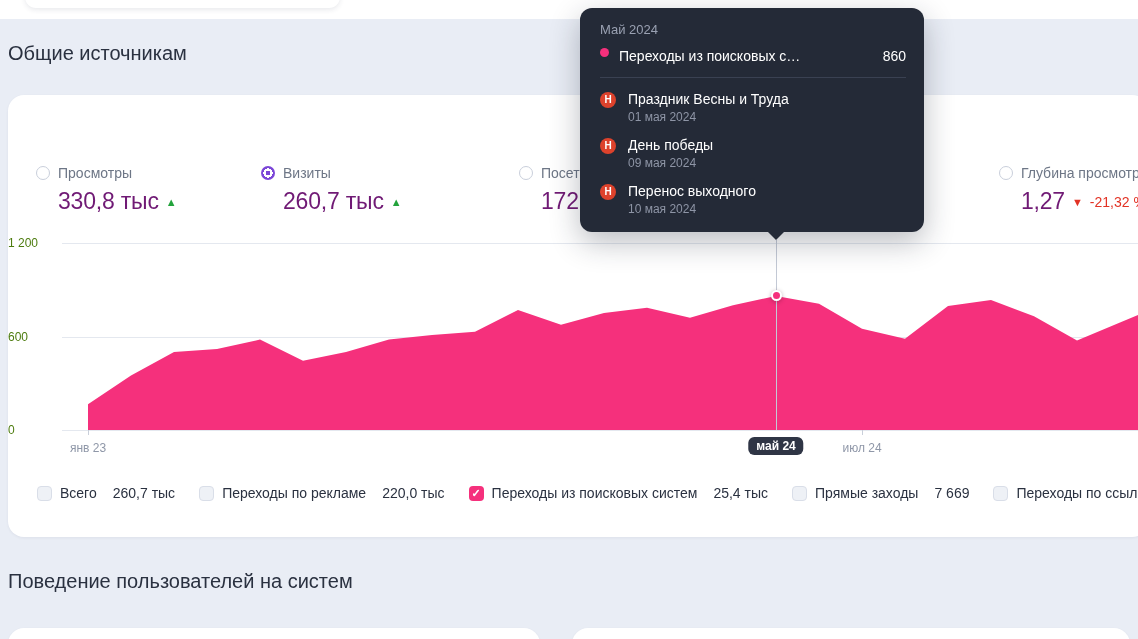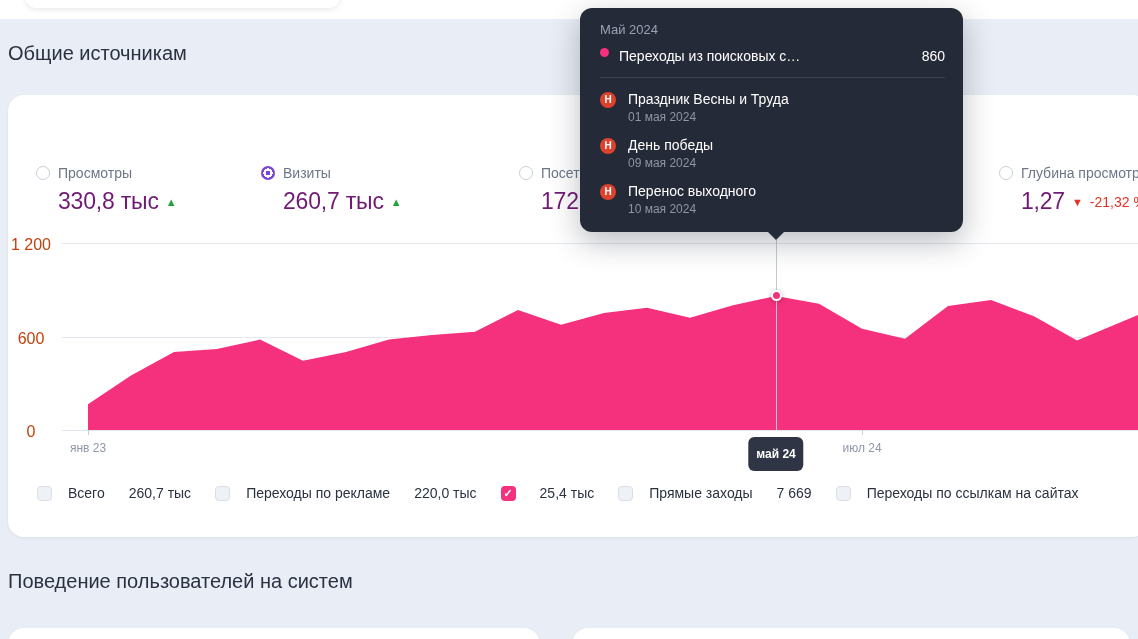--- a/index.html
+++ b/index.html
@@ -31,39 +31,39 @@
   .mlabel{font-size:14px;color:#6d7686}
   .mval{margin-left:22px;margin-top:7px;display:flex;align-items:center;gap:7px}
   .mvalue-text{font-size:23px;font-weight:500;color:#701a75;letter-spacing:-.2px}
   .delta{font-size:11px}
   .delta.up{color:#23a33c}
   .delta.down{color:#e23325}
   .delta-text{font-size:14px;color:#e23325}
 
   
   .gridline{position:absolute;left:54px;width:1086px;height:1px;background:#e4e8ef}
-  .ylab{position:absolute;left:0;width:46px;text-align:center;font-size:16px;color:#c2410c}
+  .ylab{position:absolute;left:0;width:46px;text-align:left;font-size:12px;color:#4d7c0f}
   .areasvg{position:absolute;left:0;top:0;z-index:1;pointer-events:none}
   .guideline{position:absolute;width:1px;background:#c3c9d5;z-index:2}
   .marker{position:absolute;width:7px;height:7px;border:2px solid #fff;border-radius:50%;
           background:#f5307c;box-shadow:0 1px 4px rgba(60,20,40,.35);z-index:3}
   .tick{position:absolute;top:335px;width:1px;height:5px;background:#c9cfda}
   .xlab{position:absolute;top:346px;font-size:12px;color:#8f97a8;transform:translateX(-50%);white-space:nowrap;z-index:2}
-  .xlab.selected{top:342px;background:#2f3545;color:#fff;font-weight:bold;padding:10px 8px;border-radius:6px}
+  .xlab.selected{top:342px;background:#2f3545;color:#fff;font-weight:bold;padding:2px 8px;border-radius:6px}
 
   
   .legend{position:absolute;left:29px;top:390px;display:flex;gap:24px;align-items:center;white-space:nowrap}
-  .legend-item{display:flex;align-items:center;gap:16px}
+  .legend-item{display:flex;align-items:center;gap:8px}
   .cb{width:15px;height:15px;border-radius:4px;background:#eef1f6;border:1px solid #d9dee8;box-sizing:border-box;flex:none}
   .cb.checked{background:#f5307c;border:none;color:#fff;font-size:11px;line-height:15px;text-align:center;font-weight:bold}
   .llabel{font-size:14px;color:#2a3140}
   .lvalue{font-size:14px;color:#2a3140;margin-left:8px}
 
   
-  .tooltip{position:absolute;left:580px;top:8px;width:383px;height:224px;background:#242a37;
+  .tooltip{position:absolute;left:580px;top:8px;width:344px;height:224px;background:#242a37;
            border-radius:12px;box-shadow:0 10px 30px rgba(25,32,50,.30);z-index:10;color:#fff}
   .tt-title{position:absolute;left:20px;top:14px;font-size:13px;color:#9aa1b2}
   .tt-row{position:absolute;left:20px;right:18px;top:40px;display:flex;align-items:flex-start;gap:10px}
   .tt-dot{width:9px;height:9px;border-radius:50%;background:#f5307c;flex:none}
   .tt-label{font-size:14px;flex:1}
   .tt-value{font-size:14px;font-weight:500}
   .tt-div{position:absolute;left:20px;right:18px;top:69px;height:1px;background:#3a4152}
   .tt-holidays{position:absolute;left:20px;right:18px;top:83px;display:flex;flex-direction:column;gap:13px}
   .hrow{display:flex;gap:12px}
   .hbadge{width:16px;height:16px;border-radius:50%;background:#dd422c;color:#fff;font-size:10px;
@@ -155,20 +155,21 @@
         <span class="llabel">Всего</span>
         <span class="lvalue">260,7 тыс</span>
       </div>
       <div class="legend-item">
         <span class="cb"></span>
         <span class="llabel">Переходы по рекламе</span>
         <span class="lvalue">220,0 тыс</span>
       </div>
       <div class="legend-item">
         <span class="cb checked">✓</span>
+        <span class="llabel">Переходы из поисковых систем</span>
         <span class="lvalue">25,4 тыс</span>
       </div>
       <div class="legend-item">
         <span class="cb"></span>
         <span class="llabel">Прямые заходы</span>
         <span class="lvalue">7 669</span>
       </div>
       <div class="legend-item">
         <span class="cb"></span>
         <span class="llabel">Переходы по ссылкам на сайтах</span>

